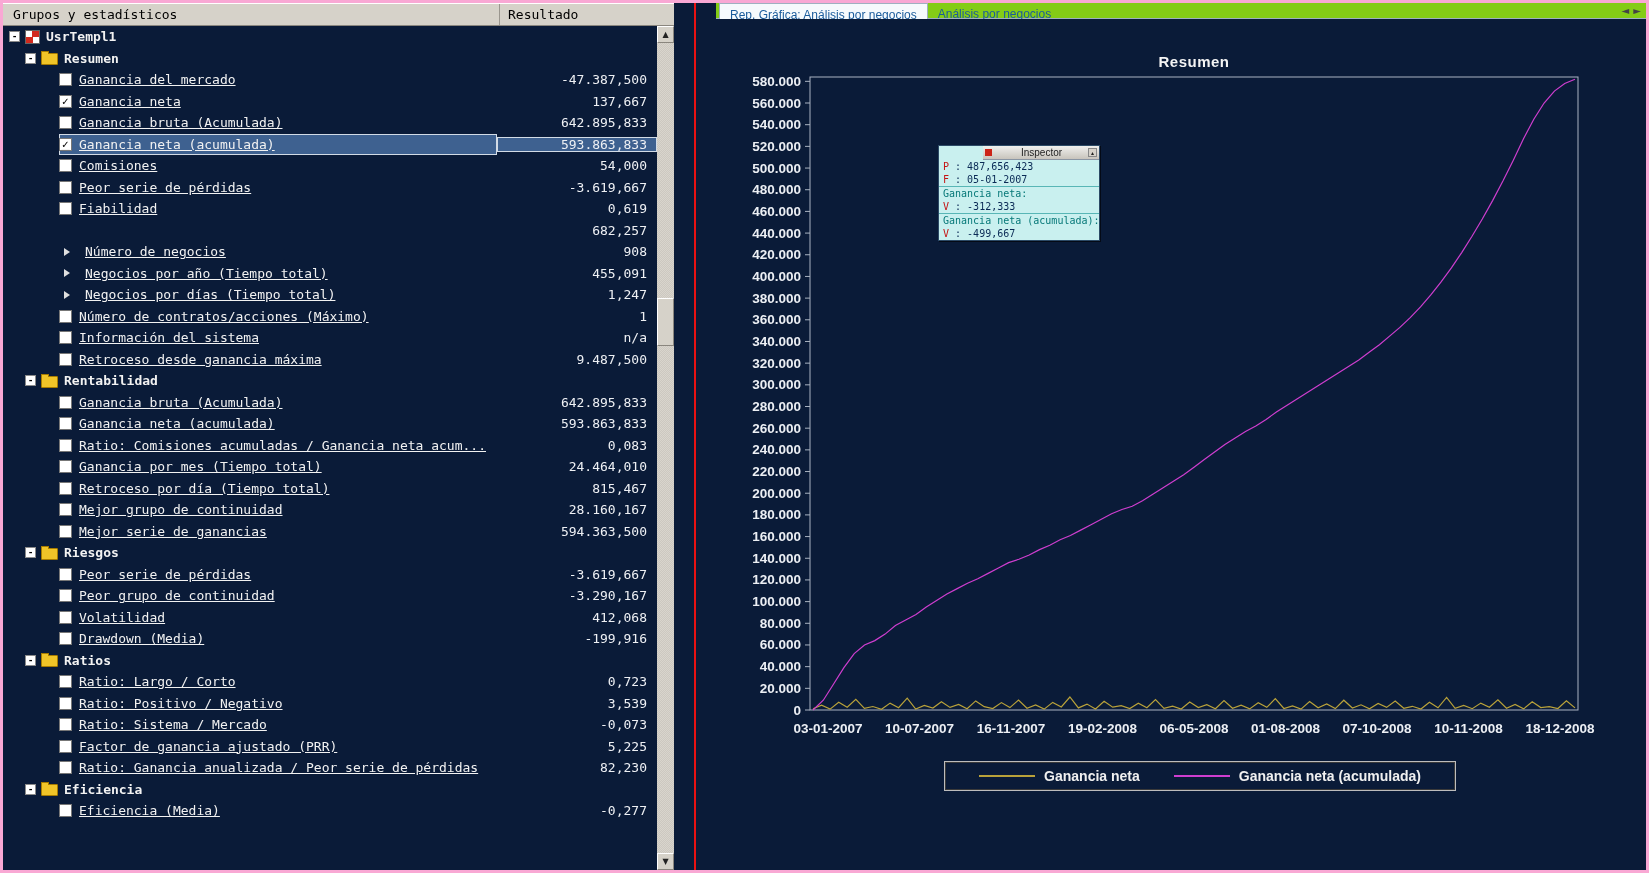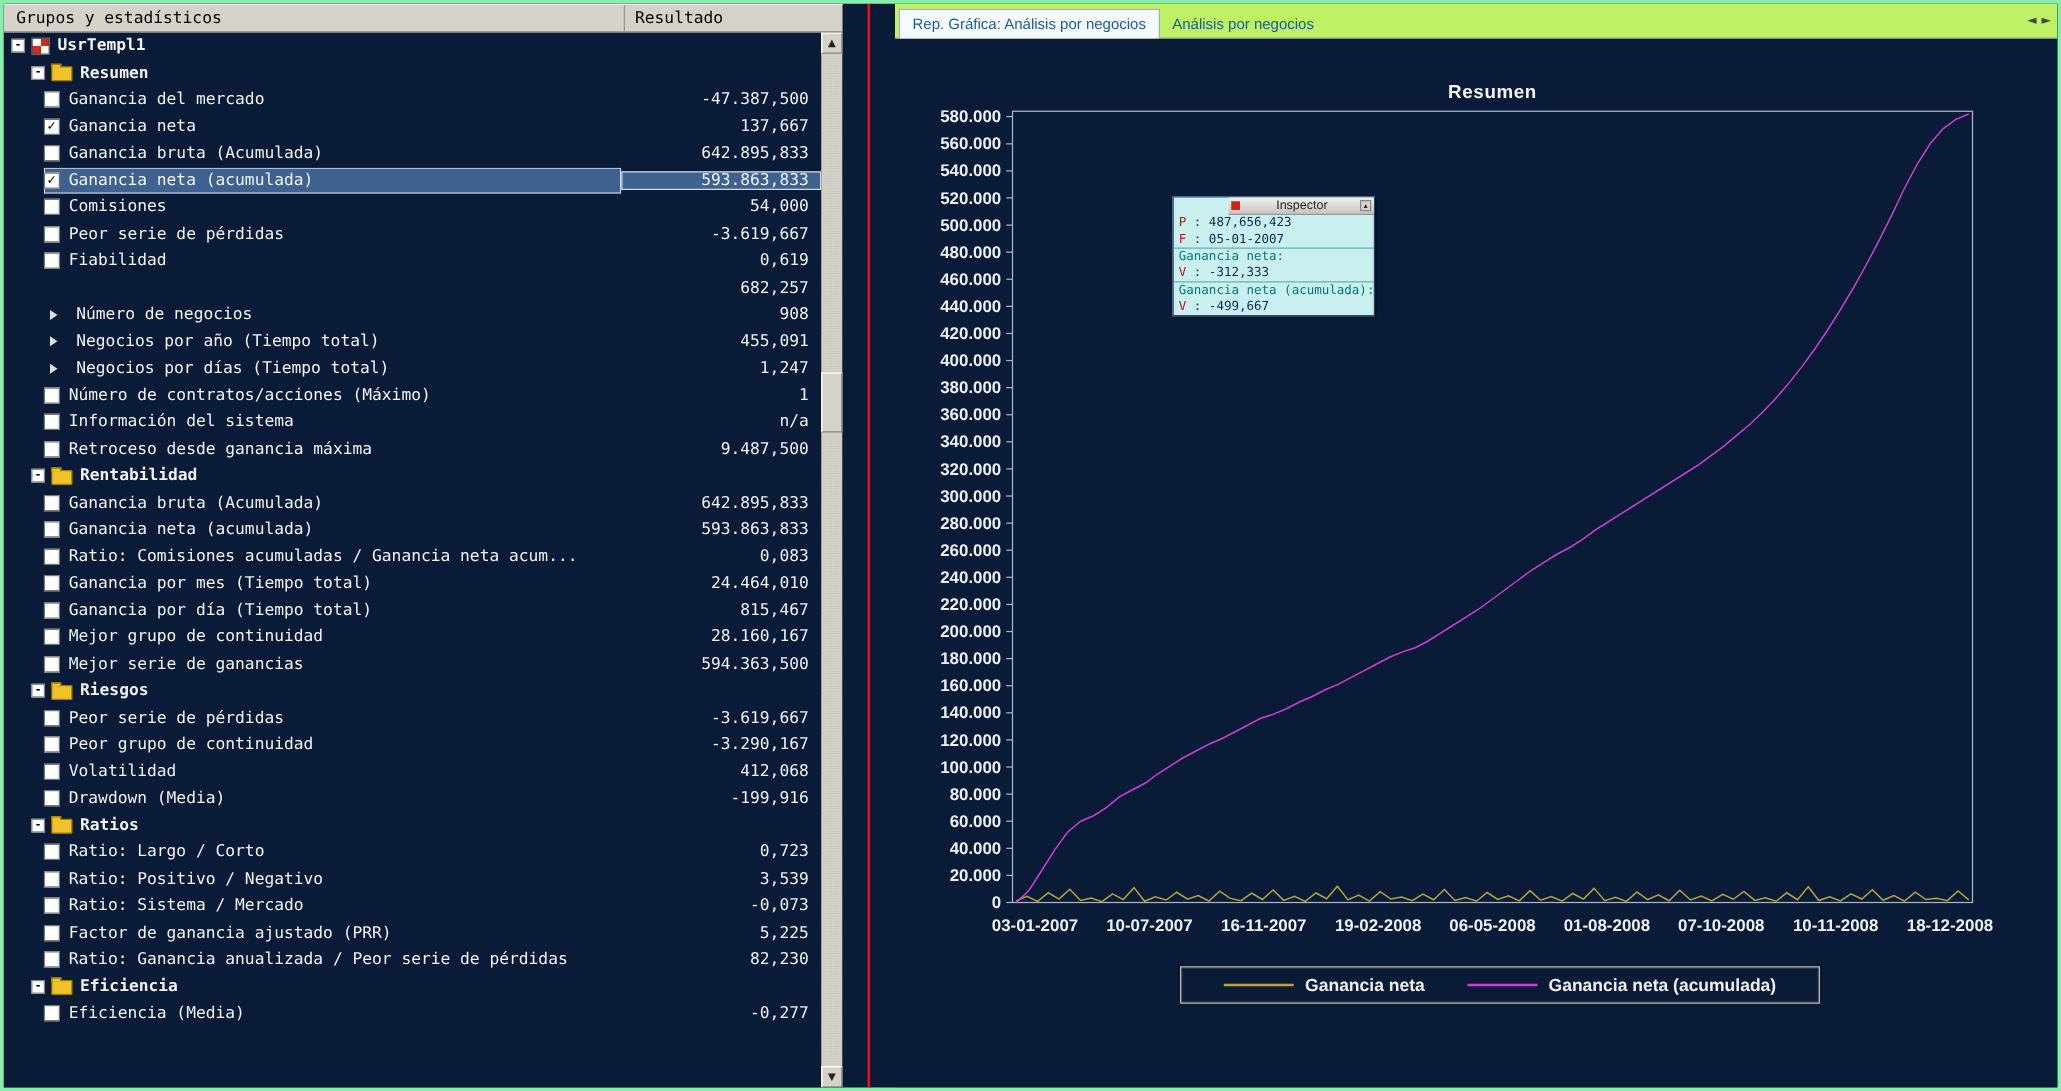--- a/index.html
+++ b/index.html
@@ -1,32 +1,32 @@
 <!DOCTYPE html>
 <html><head>
 <meta charset="utf-8">
 <style>
   html,body{margin:0;padding:0;background:#555;}
-  .app{position:relative;width:1649px;height:873px;box-sizing:border-box;border:3px solid #86efac;
+  .app{position:relative;width:1649px;height:873px;box-sizing:border-box;border:3px solid #f9a8d4;
        display:flex;background:#0a1b38;font-family:"DejaVu Sans Mono",monospace;overflow:hidden;gap:20px;}
 
   
   .left-panel{width:671px;display:flex;flex-direction:column;background:#0a1b38;}
   .lp-header{height:23px;box-sizing:border-box;display:flex;background:#d6d2c9;color:#000;
              font:13px/21px "DejaVu Sans Mono",monospace;border-top:1px solid #fff;border-bottom:1px solid #8a867e;}
   .hdr-groups{flex:0 0 497px;box-sizing:border-box;padding-left:10px;border-right:1px solid #9a968e;}
   .hdr-result{flex:1;padding-left:8px;}
   .lp-body{flex:1;display:flex;overflow:hidden;}
   .tree{flex:1;overflow:hidden;}
   .trow{display:flex;align-items:center;height:21.5px;color:#f2f2f2;font-size:13px;}
   .lcell{flex:0 0 494px;box-sizing:border-box;display:flex;align-items:center;height:100%;
          overflow:hidden;white-space:nowrap;}
   .trow.root .lcell{padding-left:6px;}
   .trow.group .lcell{padding-left:22px;}
-  .trow.stat .lcell{padding-left:32px;}
+  .trow.stat .lcell{padding-left:56px;text-decoration:underline;}
   .lin{flex:1;display:flex;align-items:center;height:100%;overflow:hidden;}
   .vcell{flex:1;text-align:right;padding-right:10px;color:#eef0f4;white-space:pre;}
   .trow.root .lbl,.trow.group .lbl{font-weight:bold;}
   .trow.sel .lin,.trow.sel .vcell{background:#3e6190;box-shadow:inset 0 0 0 1px #d2dbe6;}
   .expand{width:11px;height:11px;box-sizing:border-box;background:#fff;border:1px solid #8a8a8a;
           color:#000;font:bold 9px/9px "DejaVu Sans",sans-serif;text-align:center;margin-right:5px;flex:0 0 11px;}
   .rooticon{width:13px;height:12px;flex:0 0 13px;margin-right:6px;border:1px solid #666;
             background:conic-gradient(#d22a1e 0 25%,#fff 0 50%,#d22a1e 0 75%,#fff 0);}
   .folder{position:relative;width:15px;height:10px;flex:0 0 15px;background:#f0c428;border:1px solid #a87c00;
           border-radius:1px;margin-right:6px;margin-top:2px;}
@@ -44,21 +44,21 @@
           color:#222;font:8px/15px "DejaVu Sans",sans-serif;text-align:center;box-sizing:border-box;}
   .sb-track{flex:1;position:relative;}
   .sb-thumb{position:absolute;left:0;top:255px;width:17px;height:48px;background:#d6d2c9;
             border:1px solid;border-color:#fff #8a867e #8a867e #fff;box-sizing:border-box;}
 
   
   .divider{width:2px;background:#ea1212;}
 
   
   .right-panel{flex:1;display:flex;flex-direction:column;overflow:hidden;}
-  .tabbar{height:28px;box-sizing:border-box;background:#bef264;display:flex;align-items:flex-end;
+  .tabbar{height:16px;box-sizing:border-box;background:#84cc16;display:flex;align-items:flex-start;
           border-bottom:1px solid #9fb0c0;padding-left:3px;}
   .tab{font:12px "Liberation Sans",sans-serif;color:#1a5b9b;padding:4px 10px 4px;cursor:default;white-space:nowrap;}
   .tab.active{background:#f6fafd;border:1px solid #9fb0c0;border-bottom:none;margin-bottom:-1px;padding-bottom:5px;}
   .tab-arrows{margin-left:auto;align-self:center;padding-right:5px;display:flex;gap:4px;
               color:#444;font:10px "DejaVu Sans",sans-serif;}
   .chart-area{flex:1;position:relative;background:#0a1b38;overflow:hidden;}
   .chart-title{position:absolute;top:34px;left:94px;width:768px;text-align:center;
                font:bold 15px "Liberation Sans",sans-serif;color:#f4f4f4;letter-spacing:.5px;}
   #chart-svg{position:absolute;left:0;top:0;}
   .ytick,.xtick{font-family:"Liberation Sans",sans-serif;font-size:13.5px;font-weight:600;fill:#eceff4;}
@@ -279,21 +279,21 @@
                 <span class="cb"></span>
                 <span class="lbl">Ganancia por mes (Tiempo total)</span>
               </span>
             </span>
             <span class="vcell">24.464,010</span>
           </div>
           <div class="trow stat">
             <span class="lcell">
               <span class="lin">
                 <span class="cb"></span>
-                <span class="lbl">Ganancia por día (Tiempo total)</span>
+                <span class="lbl">Retroceso por día (Tiempo total)</span>
               </span>
             </span>
             <span class="vcell">815,467</span>
           </div>
           <div class="trow stat">
             <span class="lcell">
               <span class="lin">
                 <span class="cb"></span>
                 <span class="lbl">Mejor grupo de continuidad</span>
               </span>

